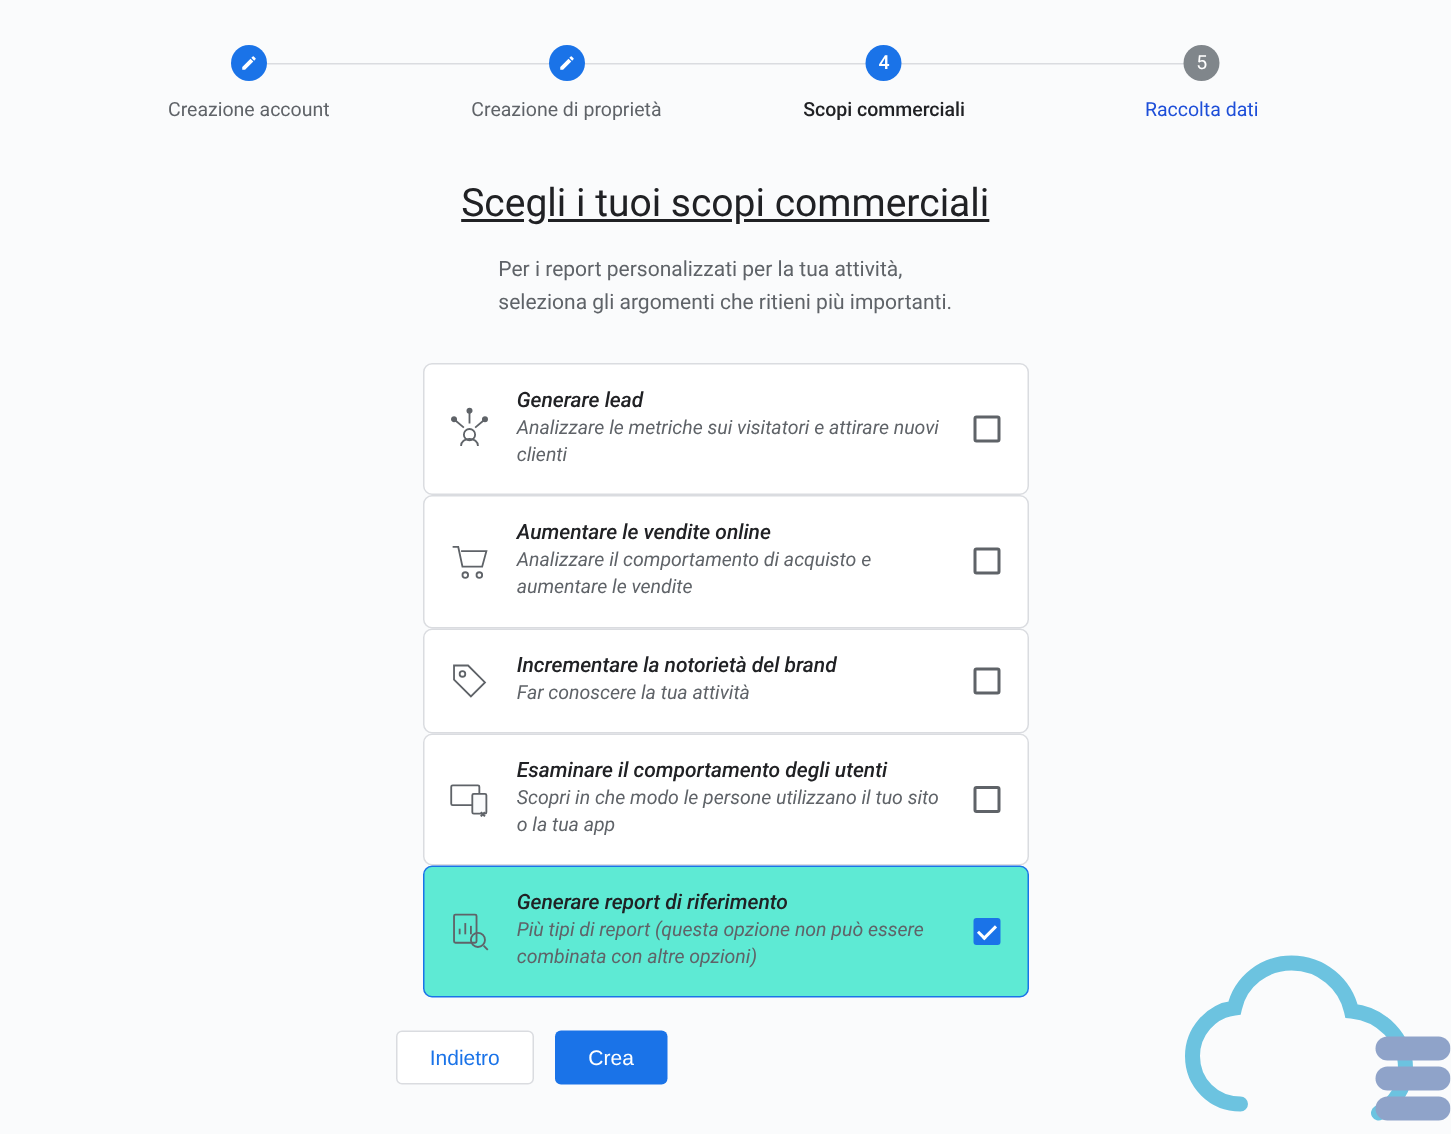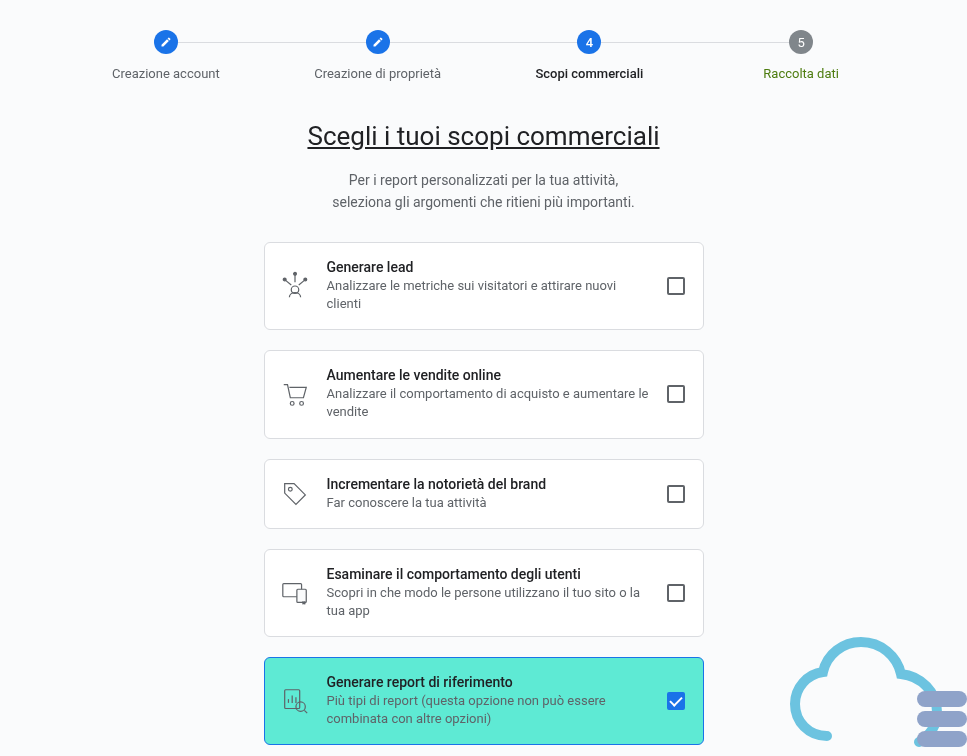--- a/index.html
+++ b/index.html
@@ -54,51 +54,52 @@
     z-index: 1;
   }
   .step:last-child .step-line { display: none; }
   .step-label {
     margin-top: 12px;
     font-size: 13px;
     color: #5f6368;
     white-space: nowrap;
   }
   .step-label.active { color: #202124; font-weight: 500; }
-  .step-label.future { color: #4d7c0f; }
+  .step-label.future { color: #1d4ed8; }
 
   
   .main {
     margin-top: 40px;
     display: flex;
     flex-direction: column;
     align-items: center;
   }
   .title {
     font-size: 26px;
     font-weight: 400;
     color: #202124;
     margin-bottom: 18px;
     text-decoration: underline;
   }
   .subtitle {
     font-size: 14px;
     color: #5f6368;
-    text-align: center;
+    text-align: left;
     line-height: 1.6;
     margin-bottom: 28px;
     max-width: 420px;
   }
 
   
   .options {
-    width: 440px;
+    width: 404px;
     display: flex;
     flex-direction: column;
-    gap: 20px;
+    gap: 0;
+    font-style: italic;
   }
   .card {
     border: 1px solid #dadce0;
     border-radius: 6px;
     background: #fff;
     padding: 16px 18px 16px 14px;
     display: flex;
     align-items: center;
     gap: 16px;
     cursor: pointer;

